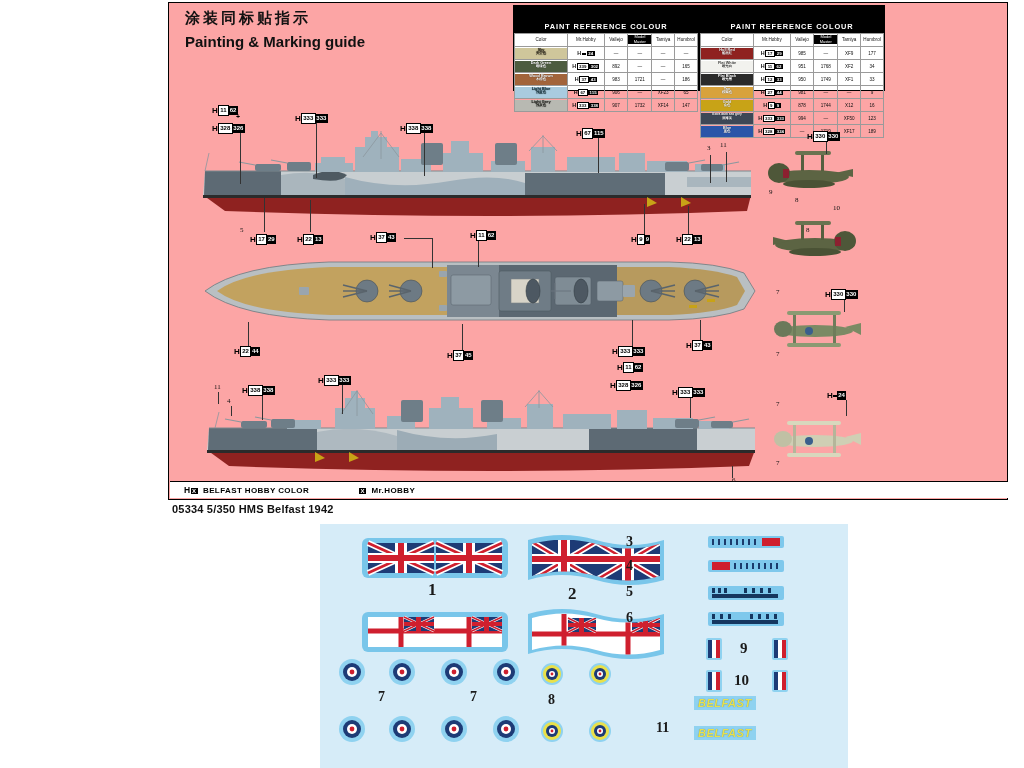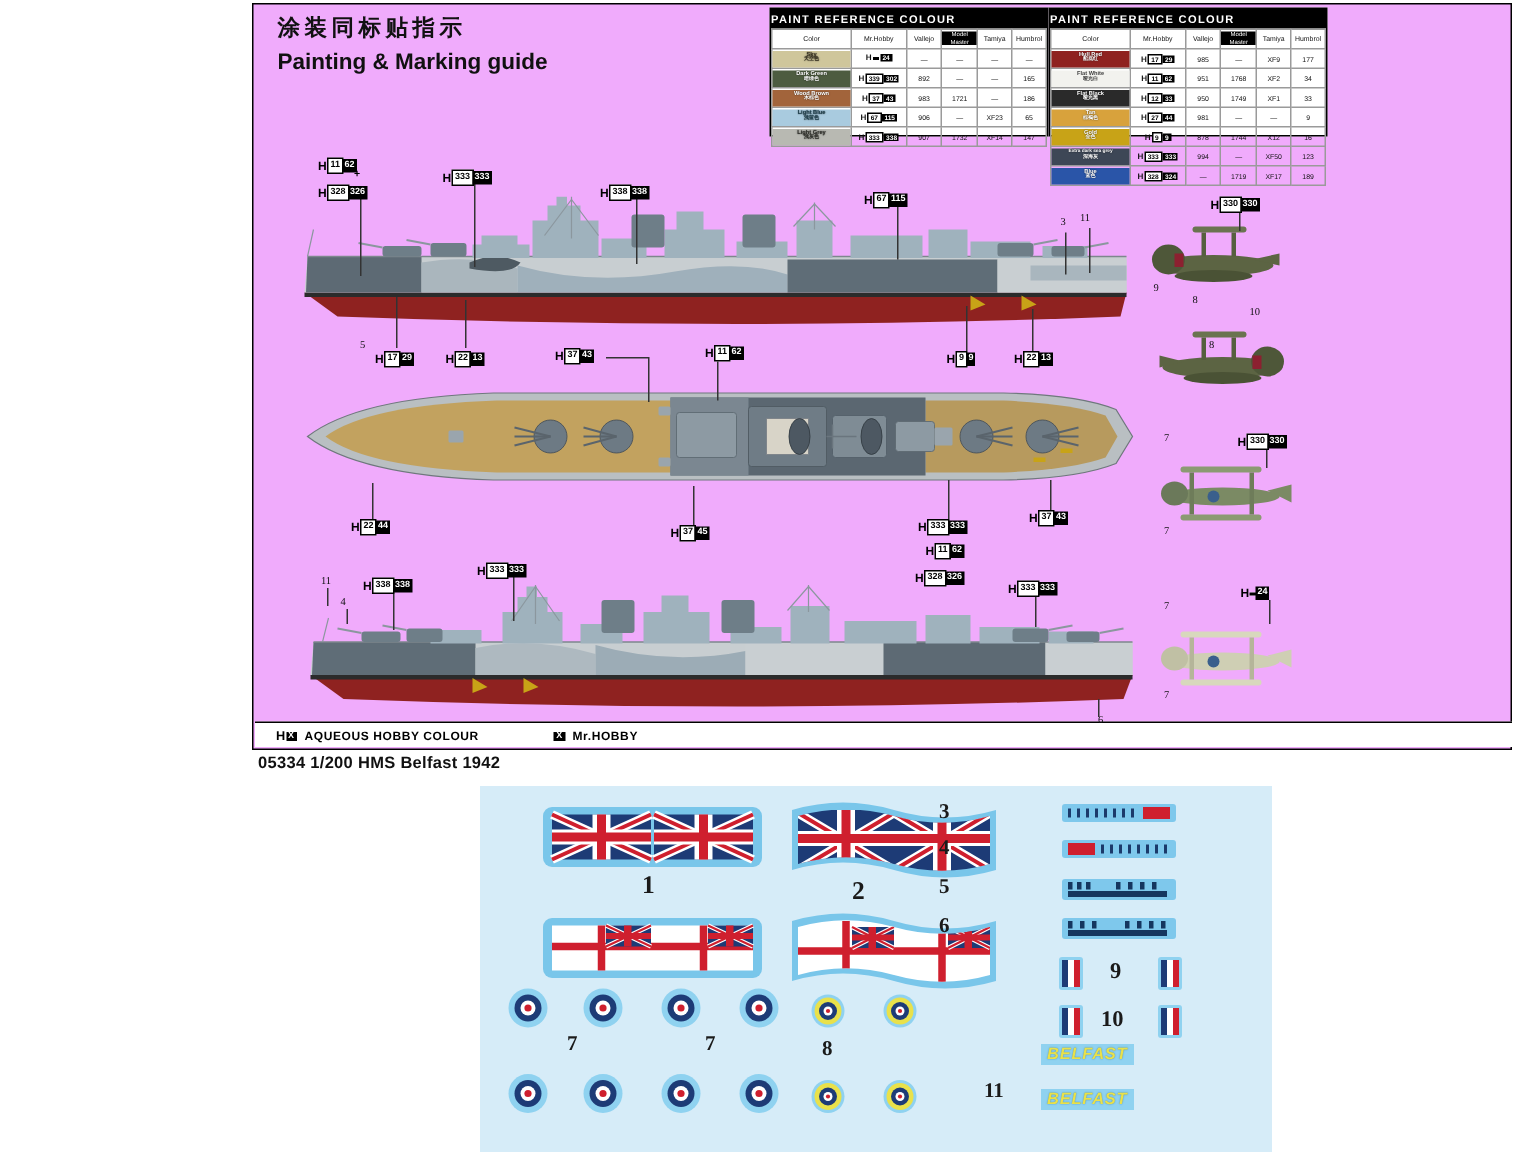--- a/index.html
+++ b/index.html
@@ -1,27 +1,27 @@
 <!DOCTYPE html>
 <html><head>
 <meta charset="utf-8">
 <style>
   html,body{margin:0;padding:0;background:#ffffff;}
   body{width:1024px;height:768px;font-family:"Liberation Sans",sans-serif;position:relative;overflow:hidden;}
   .page{position:absolute;left:0;top:0;width:1024px;height:768px;}
 
   
-  .guide{position:absolute;left:168px;top:2px;width:840px;height:498px;border:1px solid #000;background:#f0abfc;box-sizing:border-box;}
+  .guide{position:absolute;left:168px;top:2px;width:840px;height:498px;border:1px solid #000;background:#fca5a5;box-sizing:border-box;}
   .title-cn{position:absolute;left:16px;top:6px;font-size:15px;font-weight:bold;letter-spacing:3px;color:#111;}
   .title-en{position:absolute;left:16px;top:30px;font-size:15px;font-weight:bold;color:#111;}
 
   
   .ptable{position:absolute;border:1px solid #000;background:#fff;box-sizing:border-box;}
   .ptable .thead{background:#000;color:#fff;font-size:7.4px;font-weight:bold;letter-spacing:.9px;
-    text-align:left;padding:2px 0 2px 0;}
+    text-align:center;padding:16px 0 2px 0;}
   table.pt{border-collapse:collapse;width:100%;font-size:4.6px;table-layout:fixed;}
   table.pt td,table.pt th{border:.5px solid #9a9a9a;padding:0;height:11px;text-align:center;
     vertical-align:middle;color:#111;font-weight:normal;}
   table.pt th{font-size:4.6px;background:#fff;height:12px;line-height:1.05;}
   .mmhdr{background:#000;color:#fff;font-size:4px;display:inline-block;padding:0 2px;line-height:1.1;}
   .sw{position:relative;font-size:3.8px;line-height:1.15;color:#fff;text-shadow:0 0 1px rgba(0,0,0,.8);
     font-weight:bold;height:11px;}
   .sw .en{display:block;margin-top:1px;}
   .sw .cn{display:block;font-size:3.4px;}
   .code{white-space:nowrap;font-size:4.6px;letter-spacing:0;}
@@ -518,30 +518,30 @@
         <rect x="66" y="18" width="3" height="28" fill="#b5b59a"></rect>
         <ellipse cx="16" cy="32" rx="9" ry="8" fill="#c0c0a4"></ellipse>
         <path d="M78,30 L94,26 L94,38 Z" fill="#cfcfb4"></path>
         <circle cx="42" cy="34" r="4" fill="#3a5f8c"></circle>
       </svg>
     </div>
 
     <div class="legbar">
       <div class="legitem">
         <span class="hbox"><span>H</span><span class="sq">X</span></span>
-        <span>AQUEOUS HOBBY COLOUR</span>
+        <span>BELFAST HOBBY COLOR</span>
       </div>
       <div class="legitem second">
         <span class="hbox"><span class="sq">X</span></span>
         <span>Mr.HOBBY</span>
       </div>
     </div>
   </div>
 
-  <div class="kitline">05334 1/200 HMS Belfast 1942</div>
+  <div class="kitline">05334 5/350 HMS Belfast 1942</div>
 
   <div class="tag" style="left:212px;top:105px;">
     <span class="h">H</span><span class="w">11</span><span class="b">62</span>
   </div>
   <div class="plus" style="left:236px;top:113px;">+</div>
   <div class="tag" style="left:212px;top:123px;">
     <span class="h">H</span><span class="w">328</span><span class="b">326</span>
   </div>
   <div class="lead" style="left:240px;top:132px;height:52px;"></div>
 

